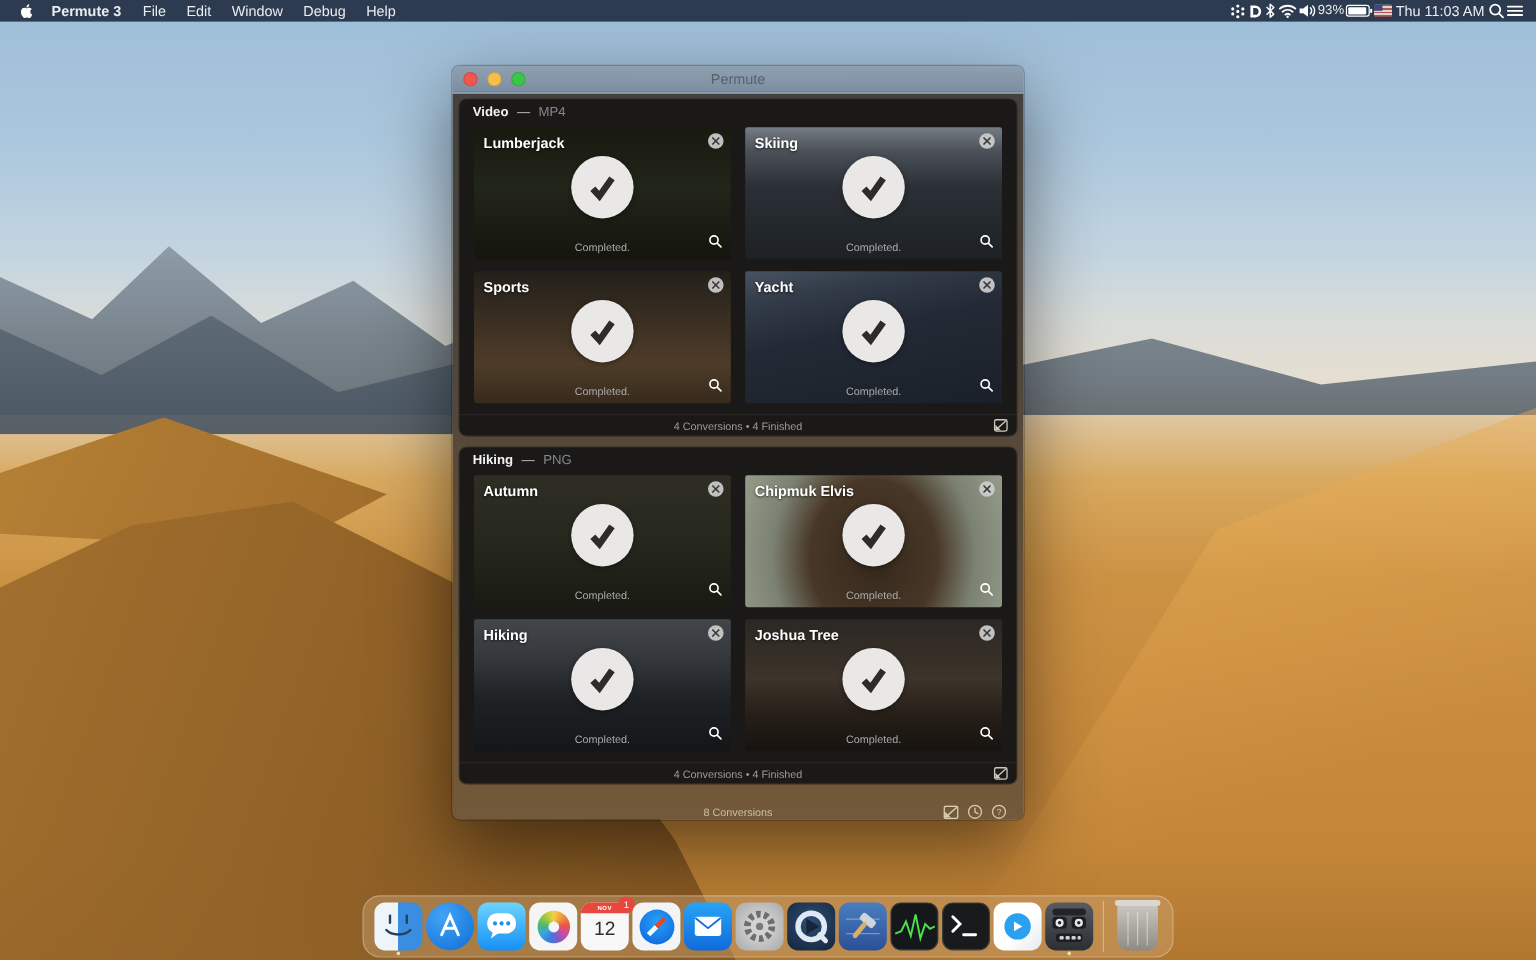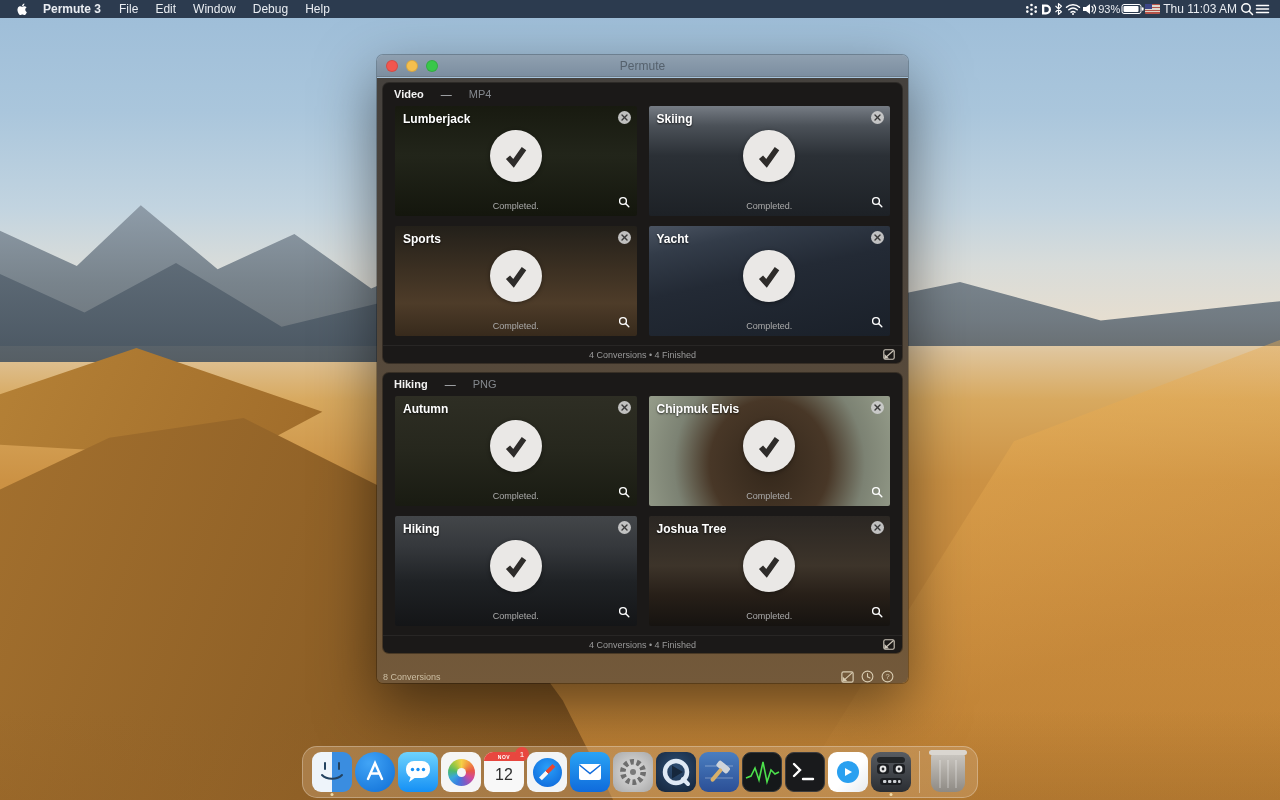--- a/index.html
+++ b/index.html
@@ -36,60 +36,60 @@
   .menubar .menu-item { margin-right:17px; }
   .mb-right { margin-left:auto; display:flex; align-items:center; gap:1px; }
   .mb-ic { display:flex; align-items:center; }
   .mb-batt-pct { font-size:11px; }
   .mb-clock { font-size:12px; margin:0 2px; }
   .flagicon { width:15px; height:10px; position:relative;
     background:repeating-linear-gradient(180deg,#b5544a 0 1.4px,#ddd6cc 1.4px 2.8px); border-radius:1px; }
   .flagicon::after { content:""; position:absolute; left:0; top:0; width:7px; height:5px; background:#3d4687; }
 
   
-  .window { position:absolute; left:377px; top:55px; width:531px; height:628px;
+  .window { position:absolute; left:377px; top:55px; width:476px; height:628px;
     border-radius:6px; box-shadow:0 22px 60px rgba(0,0,0,.5), 0 0 0 1px rgba(0,0,0,.25);
     overflow:hidden; z-index:10; }
   .titlebar { height:22px; background:linear-gradient(180deg,#8fa0b0,#7c8ea0);
     display:flex; align-items:center; justify-content:center; position:relative;
     border-bottom:1px solid rgba(0,0,0,.22); }
   .title-text { font-size:12px; color:#55616d; }
   .traffic { position:absolute; left:9px; top:5px; display:flex; gap:8px; }
   .tl { width:12px; height:12px; border-radius:50%; }
   .tl-red { background:#f2564f; border:1px solid rgba(0,0,0,.12); }
   .tl-yellow { background:#f5bf4e; border:1px solid rgba(0,0,0,.12); }
   .tl-green { background:#39c74a; border:1px solid rgba(0,0,0,.12); }
 
   .win-content { position:absolute; top:23px; left:0; right:0; bottom:0;
     background:linear-gradient(180deg,#45413d 0%,#4c443c 30%,#5a4b3a 55%,#6b5438 80%,#73593a 100%);
     padding:5px 6px 0; }
   .group { background:#1b1918; border-radius:6px; margin-bottom:10px;
     box-shadow:0 0 0 1px rgba(0,0,0,.35); }
-  .group-header { height:21px; display:flex; align-items:center; gap:17px; padding:0 11px; }
+  .group-header { height:21px; display:flex; align-items:center; gap:7px; padding:0 11px; }
   .g-cat { font-size:11px; font-weight:700; color:#f2f2f2; }
   .g-dash { font-size:11px; color:#c2c5c9; }
   .g-fmt { font-size:11px; color:#84888d; }
   .cards { display:grid; grid-template-columns:1fr 1fr; gap:10px 12px; padding:2px 12px 9px; }
   .card { height:110px; border-radius:2px; position:relative; overflow:hidden; }
   .card-title { position:absolute; top:6px; left:8px; font-size:12px; font-weight:700;
     color:#fff; text-shadow:0 1px 2px rgba(0,0,0,.7); }
   .card-close { position:absolute; top:5px; right:6px; width:13px; height:13px;
     border-radius:50%; background:rgba(205,205,205,.92); display:flex;
     align-items:center; justify-content:center; cursor:pointer; }
   .check-wrap { position:absolute; left:50%; top:24px; transform:translateX(-50%);
     width:52px; height:52px; border-radius:50%; background:#eae8e6;
     box-shadow:0 1px 4px rgba(0,0,0,.4); display:flex; align-items:center; justify-content:center; }
   .card-status { position:absolute; bottom:5px; left:0; width:100%; text-align:center;
     font-size:9px; color:#ababab; }
   .card-zoom { position:absolute; bottom:4px; right:7px; }
   .group-footer { height:18px; border-top:1px solid rgba(255,255,255,.06);
     display:flex; align-items:center; justify-content:center; position:relative;
     font-size:9px; color:#9a9a9a; }
   .gf-icon { position:absolute; right:7px; top:3px; }
-  .win-status { height:28px; display:flex; align-items:center; 
+  .win-status { height:28px; display:flex; align-items:center; justify-content:center;
     position:relative; font-size:9px; color:#cdbfa4; }
   .ws-icons { position:absolute; right:8px; top:7px; display:flex; gap:7px; align-items:center; }
 
   
   .th-lumberjack { background:linear-gradient(180deg,#181a10 0%,#22251a 45%,#14160d 100%); }
   .th-skiing { background:linear-gradient(180deg,#767c84 0%,#4b5158 18%,#2b3036 45%,#1d2126 100%); }
   .th-sports { background:linear-gradient(180deg,#23201a 0%,#3c3022 40%,#4e3c29 70%,#372a1c 100%); }
   .th-yacht { background:linear-gradient(168deg,#4a5361 0%,#333c49 18%,#232a35 45%,#1a2029 100%); }
   .th-autumn { background:linear-gradient(180deg,#2e2e24 0%,#26271d 50%,#191b12 100%); }
   .th-chipmuk { background:radial-gradient(ellipse 55% 130% at 50% 62%,#33271b 0%,#483727 45%,#7c8273 72%,#939a88 100%); }

